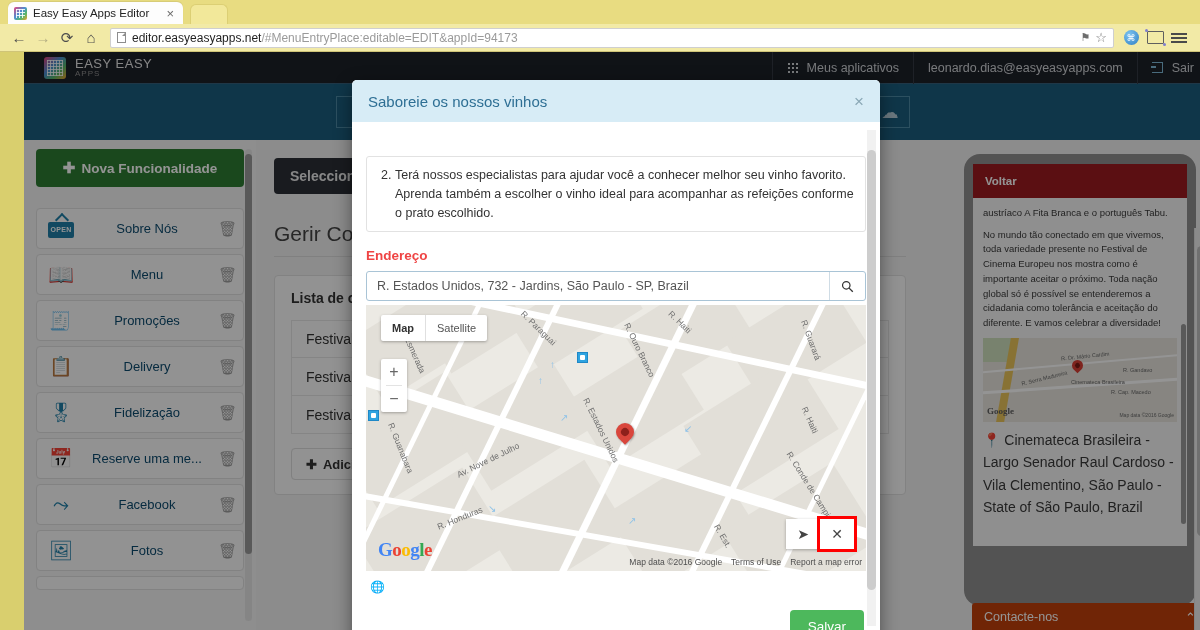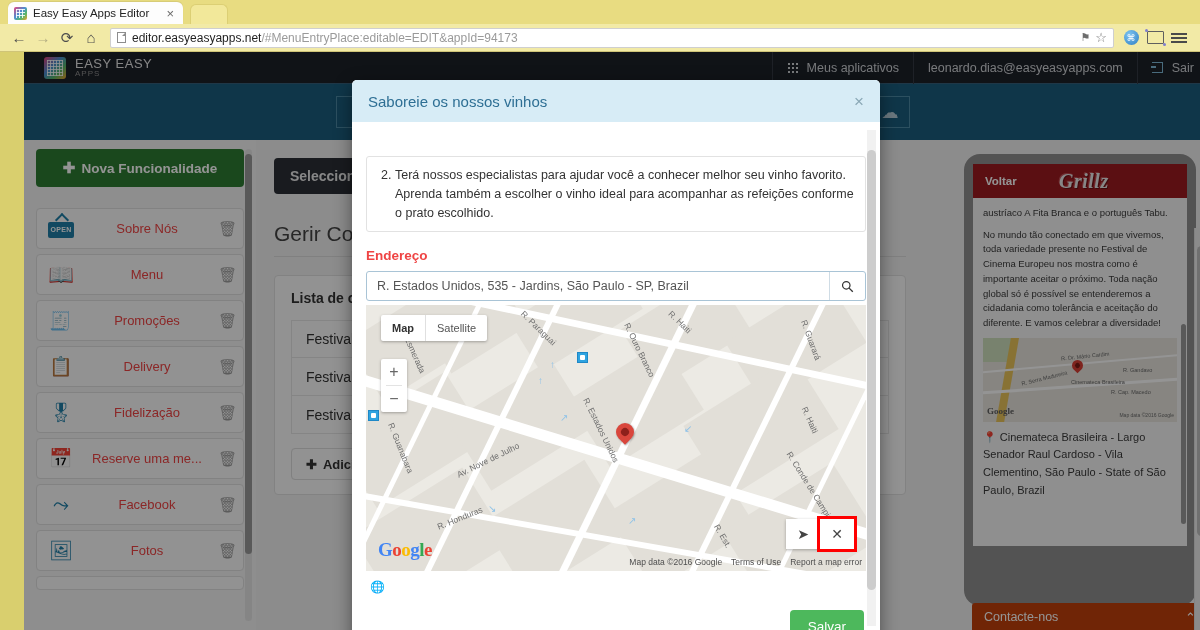--- a/index.html
+++ b/index.html
@@ -166,21 +166,21 @@
     display:flex; align-items:center; justify-content:center;
     font-size:13.5px; font-weight:bold; margin-bottom:21px;
   }
   .btn-new .plus { font-size:15px; margin-right:6px; }
   .feat {
     height:41px; background:#fbfbfb; border:1px solid #e0e0e0; border-radius:4px;
     display:flex; align-items:center; margin-bottom:5px; padding:0 9px;
   }
   .feat-ico { width:30px; height:30px; flex:none; position:relative; }
   .feat-label {
-    flex:1; text-align:center; font-size:13px; color:#ef4444;
+    flex:1; text-align:center; font-size:13px; color:#0c4a6e;
     white-space:nowrap; overflow:hidden; text-overflow:ellipsis; padding:0 4px;
   }
   .trash { width:16px; flex:none; color:#9e9e9e; font-size:15px; text-align:center; }
   .sb-scroll {
     position:absolute; right:4px; top:9px; width:7px; height:472px;
     background:#e6e6e6; border-radius:4px;
   }
   .sb-thumb {
     position:absolute; right:4px; top:14px; width:7px; height:400px;
     background:#9a9a9a; border-radius:4px;
@@ -284,21 +284,21 @@
   .mini-pin::after{ content:""; position:absolute; left:3px; top:3px;
     width:5px; height:5px; background:#7d1a14; border-radius:50%; }
   .mini-lbl { position:absolute; font-size:5.5px; color:#6b6b6b;
     white-space:nowrap; }
   .gmini {
     position:absolute; left:4px; bottom:3px; font-size:9px; font-weight:bold;
     color:#5f5f5f; font-family:"Liberation Serif", serif;
   }
   .mini-attr { position:absolute; right:3px; bottom:2px; font-size:5px;
     color:#6d6d6d; }
-  .addr-line { font-size:11px; line-height:1.6; color:#3a3a3a; }
+  .addr-line { font-size:14px; line-height:1.6; color:#3a3a3a; }
   .pin-glyph { color:#2b2b2b; }
   .screen-scroll {
     position:absolute; right:1px; top:160px; width:5px; height:200px;
     background:#9a9a9a; border-radius:3px;
   }
   .contact-bar {
     position:absolute; left:16px; bottom:-1px; width:236px; height:28px;
     background:#c2410c; color:#fff; display:flex; align-items:center;
     padding:0 12px; font-size:12.5px; border-radius:3px 3px 0 0;
   }
@@ -608,21 +608,20 @@
         </div>
       </div>
       <div class="green-stub"></div>
     </div>
 
     <div class="preview">
       <div class="phone">
         <div class="screen">
           <div class="app-head">
             <span class="app-back">Voltar</span>
-            <span class="app-logo">Grillz</span>
           </div>
           <div class="app-body">
             <p>austríaco A Fita Branca e o português Tabu.</p>
             <p>No mundo tão conectado em que vivemos, toda variedade presente no Festival de Cinema Europeu nos mostra como é importante aceitar o próximo. Toda nação global só é possível se entenderemos a cidadania como tolerância e aceitação do diferente. E vamos celebrar a diversidade!</p>
             <div class="mini-map">
               <div class="grn"></div>
               <div class="road-a"></div>
               <div class="road-c"></div>
               <div class="road-b"></div>
               <div class="mini-pin"></div>
@@ -664,21 +663,21 @@
     <div class="modal-body">
       <div class="desc-box">
         <ol start="2">
           <li>Terá nossos especialistas para ajudar você a conhecer melhor seu vinho favorito. Aprenda também a escolher o vinho ideal para acompanhar as refeições conforme o prato escolhido.</li>
         </ol>
       </div>
 
       <div class="lbl-endereco">Endereço</div>
 
       <div class="addr-field">
-        <span class="addr-input" placeholder="Digite o endereço">R. Estados Unidos, 535 - Jardins, São Paulo - SP, Brazil</span>
+        <span class="addr-input" placeholder="Digite o endereço">R. Estados Unidos, 732 - Jardins, São Paulo - SP, Brazil</span>
         <span class="addr-search">
           <svg width="13" height="13" viewBox="0 0 16 16">
             <circle cx="6.5" cy="6.5" r="4.6" fill="none" stroke="#333" stroke-width="1.5"></circle>
             <line x1="10" y1="10" x2="14.5" y2="14.5" stroke="#333" stroke-width="1.7"></line>
           </svg>
         </span>
       </div>
 
       <div class="map">
 

